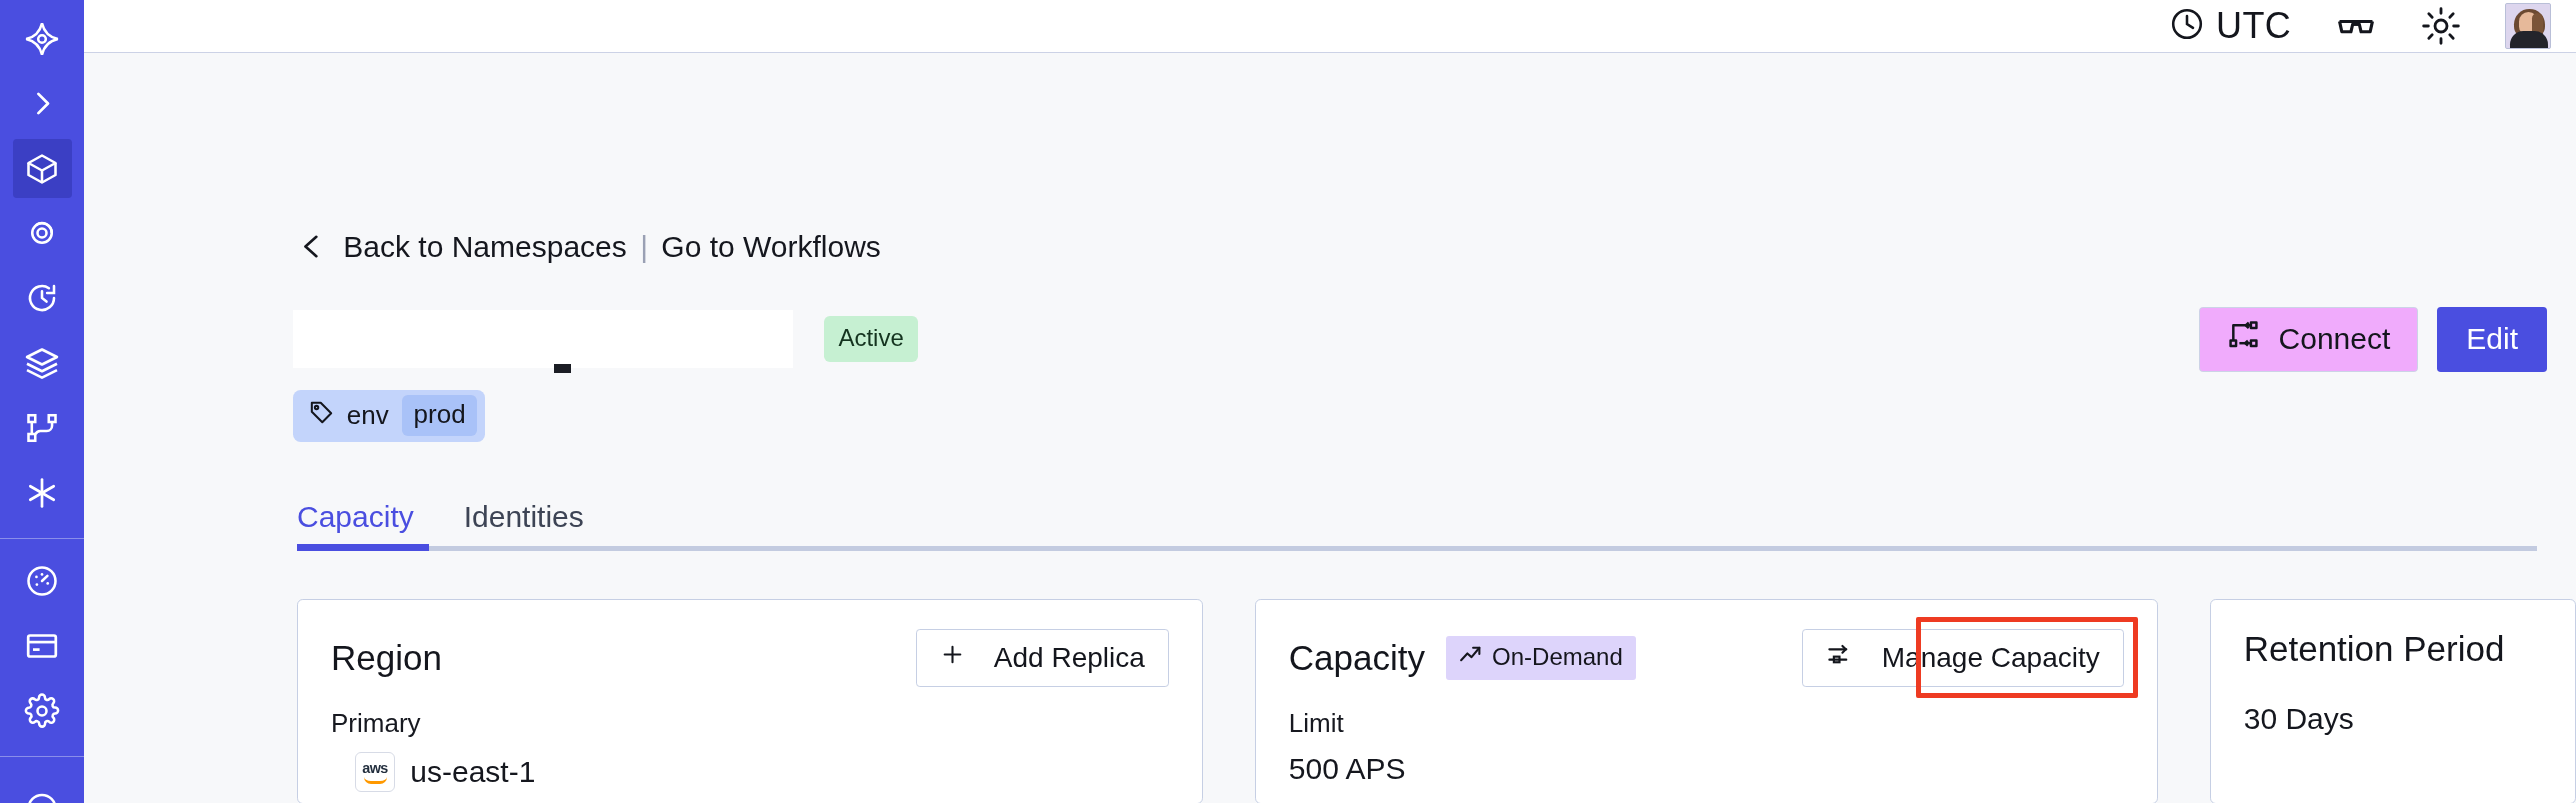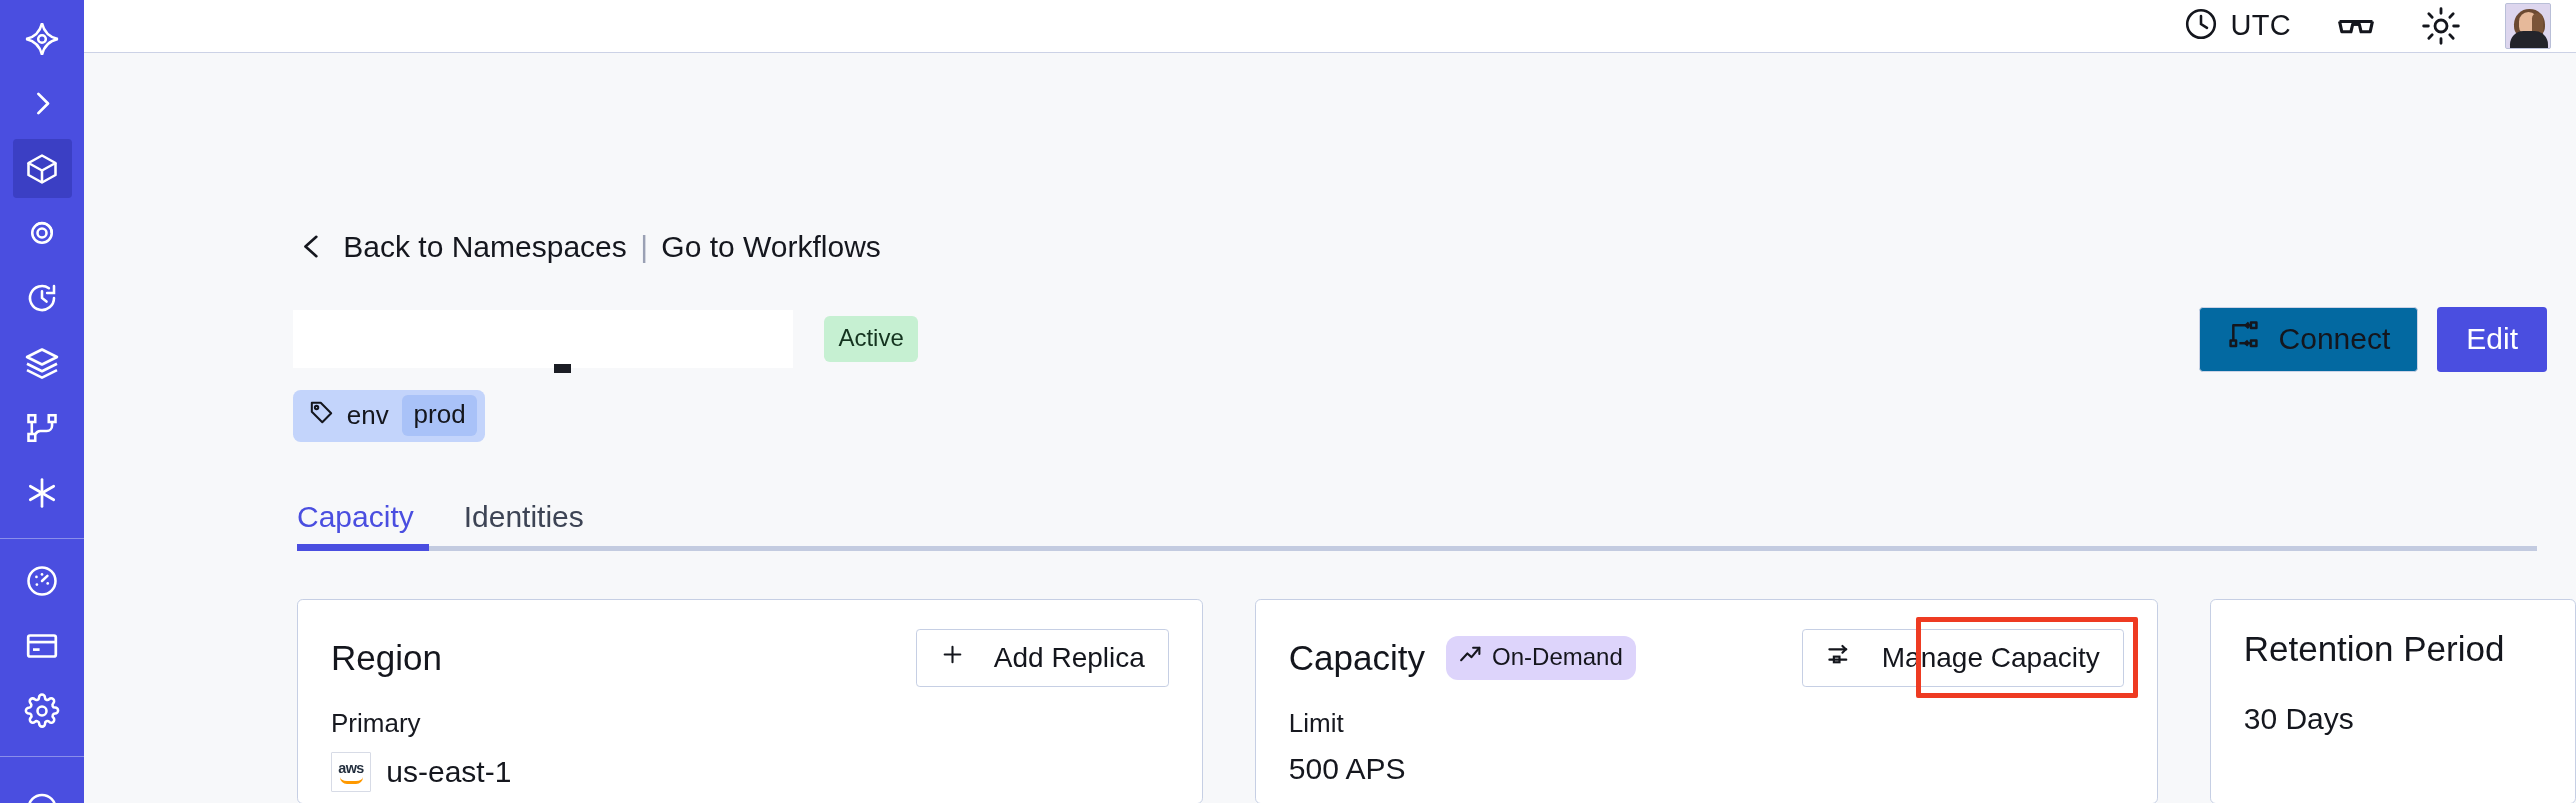--- a/index.html
+++ b/index.html
@@ -38,21 +38,21 @@
   .topbar {
     height: 82px; background: #ffffff;
     border-bottom: 1.9px solid #ccd2e6;
     display: flex; align-items: center; justify-content: flex-end;
     padding-right: 25px; gap: 0px;
   }
   .tb-item {
     display: flex; align-items: center; gap: 11.5px;
     margin-left: 44px; color: #14161d;
   }
-  .tb-utc { font-size: 29px; letter-spacing: 0.3px; color: #14161d; }
+  .tb-utc { font-size: 36px; letter-spacing: 0.3px; color: #14161d; }
   .avatar {
     width: 46px; height: 46px; margin-left: 44px;
     background: #ddd6ee; border: 1.9px solid #b9bfd8;
     border-radius: 1.9px; overflow: hidden; position: relative;
   }
   .av-hair {
     position: absolute; left: 7.7px; top: 4.8px; width: 31px; height: 29px;
     background: #6c4a32; border-radius: 15.3px 15.3px 11.5px 11.5px;
   }
   .av-face {
@@ -88,21 +88,21 @@
     position: absolute; left: 261px; bottom: -4.8px;
     width: 17.3px; height: 8.6px; background: #1b1d24;
   }
   .badge-active {
     margin-left: 31px; background: #c6f0d2; color: #14331f;
     font-size: 24px; padding: 7.7px 14.4px 9.6px 14.4px; border-radius: 5.8px;
   }
   .titlerow-right { margin-left: auto; display: flex; align-items: center; gap: 19px; }
   .btn-connect {
     display: flex; align-items: center; gap: 19px;
-    background: #0369a1; border: 1.9px solid #ccd3e6; border-radius: 3.8px;
+    background: #f0abfc; border: 1.9px solid #ccd3e6; border-radius: 3.8px;
     height: 65px; padding: 0 27px; font-size: 30px; color: #14161d; justify-content: flex-end;
   }
   .btn-edit {
     background: #4a4ee0; color: #ffffff; border: none; border-radius: 3.8px;
     height: 65px; padding: 0 29px; font-size: 30px;
     display: flex; align-items: center;
   }
 
   .tagrow { margin: 21px 0 0 209px; display: flex; }
   .tag-pill {
@@ -139,34 +139,34 @@
     height: 205px; padding: 29px 33px 0 33px; position: relative;
   }
   .card.region { width: 919px; }
   .card.capacity { width: 916px; }
   .card.retention { width: 371px; }
   .card-head { display: flex; align-items: center; }
   .card-title { font-size: 35px; color: #14161d; font-weight: 400; }
   .badge-ondemand {
     display: flex; align-items: center; gap: 9.6px;
     margin-left: 21px; background: #ddd4fb; color: #15161d;
-    font-size: 24px; border-radius: 12px; padding: 5.8px 13.4px 7.7px 11.5px;
+    font-size: 24px; border-radius: 3px; padding: 5.8px 13.4px 7.7px 11.5px;
   }
   .card-btn {
     margin-left: auto; display: flex; align-items: center; gap: 29px;
     background: #ffffff; border: 1.9px solid #c6cfe4; border-radius: 3.8px;
     height: 58px; padding: 0 23px; font-size: 28px; color: #14161d; justify-content: center;
   }
   .card-sub { margin-top: 21px; font-size: 26px; color: #171920; }
   .card-val { margin-top: 13.4px; font-size: 30px; color: #15171e; display: flex; align-items: center; gap: 15.3px; }
   .card.retention .card-val { margin-top: 33px; }
   .aws-logo {
-    width: 40px; height: 40px; border: 1.9px solid #d7dbe6; border-radius: 1px;
+    width: 40px; height: 40px; border: 1.9px solid #d7dbe6; border-radius: 6px;
     background: #fff; display: flex; flex-direction: column;
-    align-items: center; justify-content: center; line-height: 1;
+    align-items: center; justify-content: center; line-height: 1; margin-left: 24px;
   }
   .aws-txt { font-size: 14.4px; font-weight: bold; color: #232f3e; letter-spacing: -0.5px; }
   .aws-smile {
     width: 23px; height: 6.7px; margin-top: 1.9px;
     border-bottom: 3.8px solid #ff9900; border-radius: 0 0 13.4px 13.4px;
   }
   .highlight-box {
     position: absolute; border: 5.8px solid #ee3b22; border-radius: 1.9px;
     pointer-events: none;
   }

